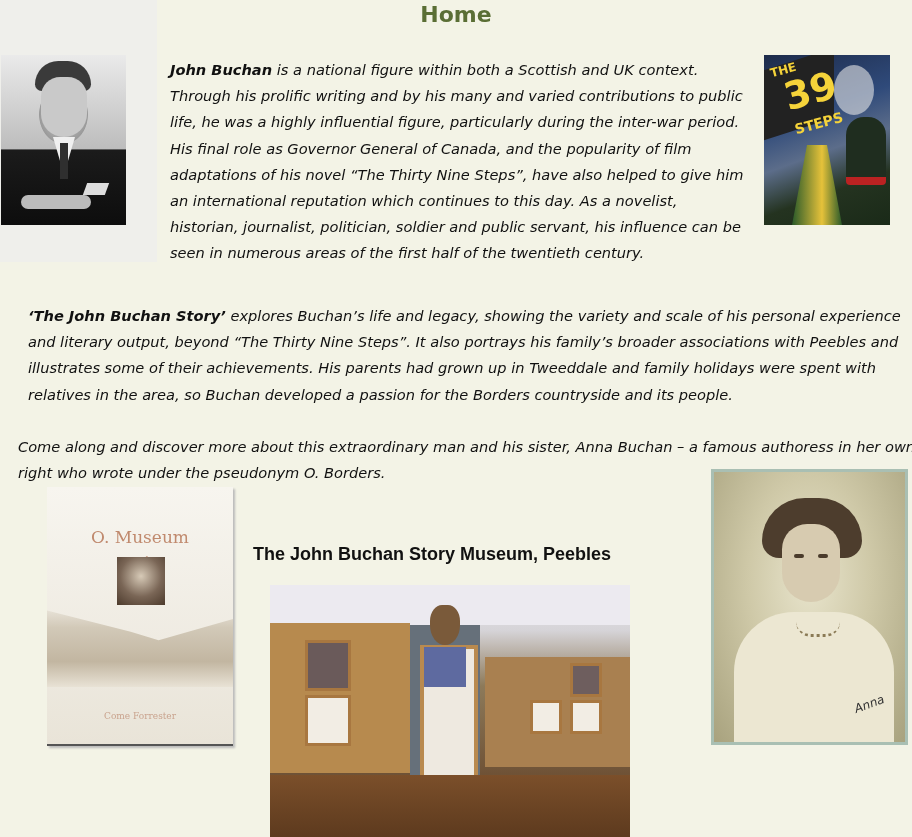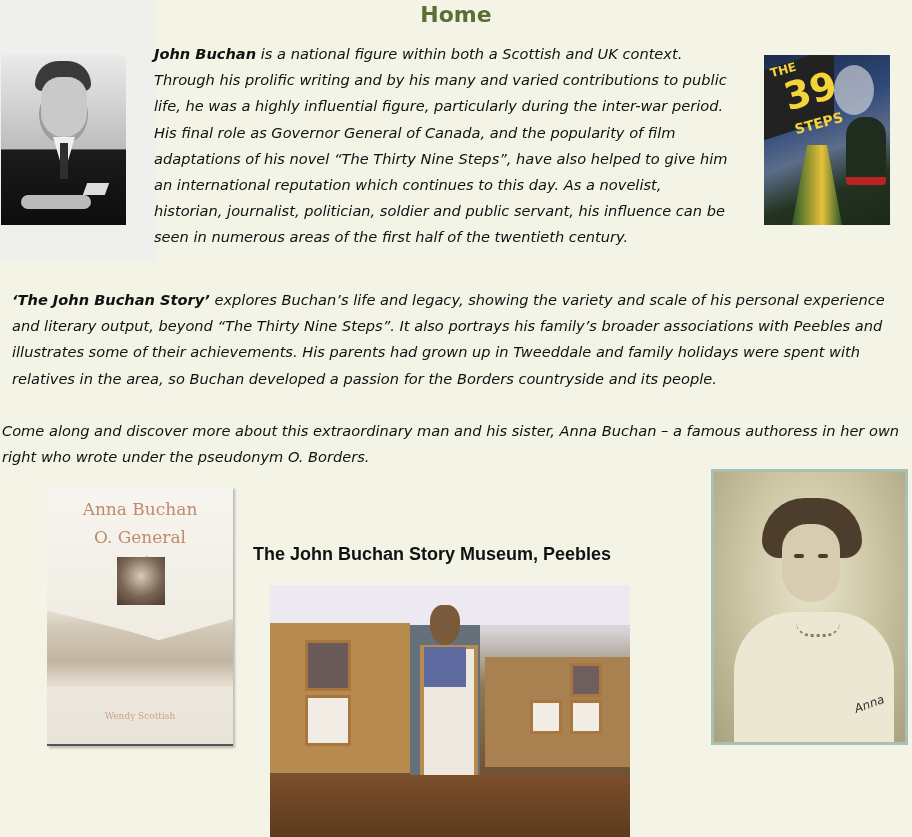--- a/index.html
+++ b/index.html
@@ -1,21 +1,21 @@
 <!DOCTYPE html>
 <html><head>
 <meta charset="utf-8">
 <style>
   html,body{margin:0;padding:0;}
   body{width:912px;height:837px;background:#f3f3e6;position:relative;overflow:hidden;
        font-family:"DejaVu Sans","Liberation Sans",sans-serif;color:#111;}
   .grey-panel{position:absolute;left:0;top:0;width:157px;height:262px;background:#efefeb;}
   .title{position:absolute;left:0;width:1000px;top:2px;text-align:center;font-weight:bold;
          font-size:22px;color:#5a6e35;}
-  .para{position:absolute;font-style:italic;font-size:14.6px;line-height:26.2px;color:#111;margin:0;}
+  .para{position:absolute;font-style:italic;font-size:14.6px;line-height:26.2px;color:#111;margin:16px;}
   .para b{font-weight:bold;}
   #p1{left:154px;top:41px;width:580px;}
   #p2{left:12px;top:287px;width:900px;}
   #p3{left:2px;top:418px;width:900px;}
   .caption{position:absolute;left:253px;top:544px;font-family:"Liberation Sans",sans-serif;
            font-weight:bold;font-size:18px;color:#111;}
   .img{position:absolute;overflow:hidden;}
   
   #img-jb{left:1px;top:55px;width:125px;height:170px;
     background:radial-gradient(ellipse 40px 48px at 50% 35%,#d8d8d8 0%,#9a9a9a 60%,transparent 62%),
@@ -92,26 +92,25 @@
   <div class="n">39</div>
   <div class="s">STEPS</div>
   <div class="man"></div>
 </div>
 
 <p class="para" id="p2"><b>‘The John Buchan Story’</b><span> explores Buchan’s life and legacy, showing the variety and scale of his personal experience and literary output, beyond “The Thirty Nine Steps”. It also portrays his family’s broader associations with Peebles and illustrates some of their achievements. His parents had grown up in Tweeddale and family holidays were spent with relatives in the area, so Buchan developed a passion for the Borders countryside and its people.</span></p>
 
 <p class="para" id="p3">Come along and discover more about this extraordinary man and his sister, Anna Buchan –  a famous authoress  in her own right who wrote under the pseudonym O. Borders.</p>
 
 <div class="img" id="img-book">
-  <div class="bt b1">Anna Buchan</div>
   <div class="bt b2">and</div>
-  <div class="bt b3">O. General</div>
+  <div class="bt b3">O. Museum</div>
   <div class="portrait"></div>
   <div class="street"></div>
-  <div class="author">Wendy Scottish</div>
+  <div class="author">Come Forrester</div>
 </div>
 
 <div class="caption">The John Buchan Story Museum, Peebles</div>
 
 <div class="img" id="img-museum">
   <div class="ceiling"></div>
   <div class="wallL"></div>
   <div class="frame" style="left:35px;top:55px;width:40px;height:45px;background:#6a5a5a;"></div>
   <div class="frame" style="left:35px;top:110px;width:40px;height:45px;"></div>
   <div class="wallR"></div>

